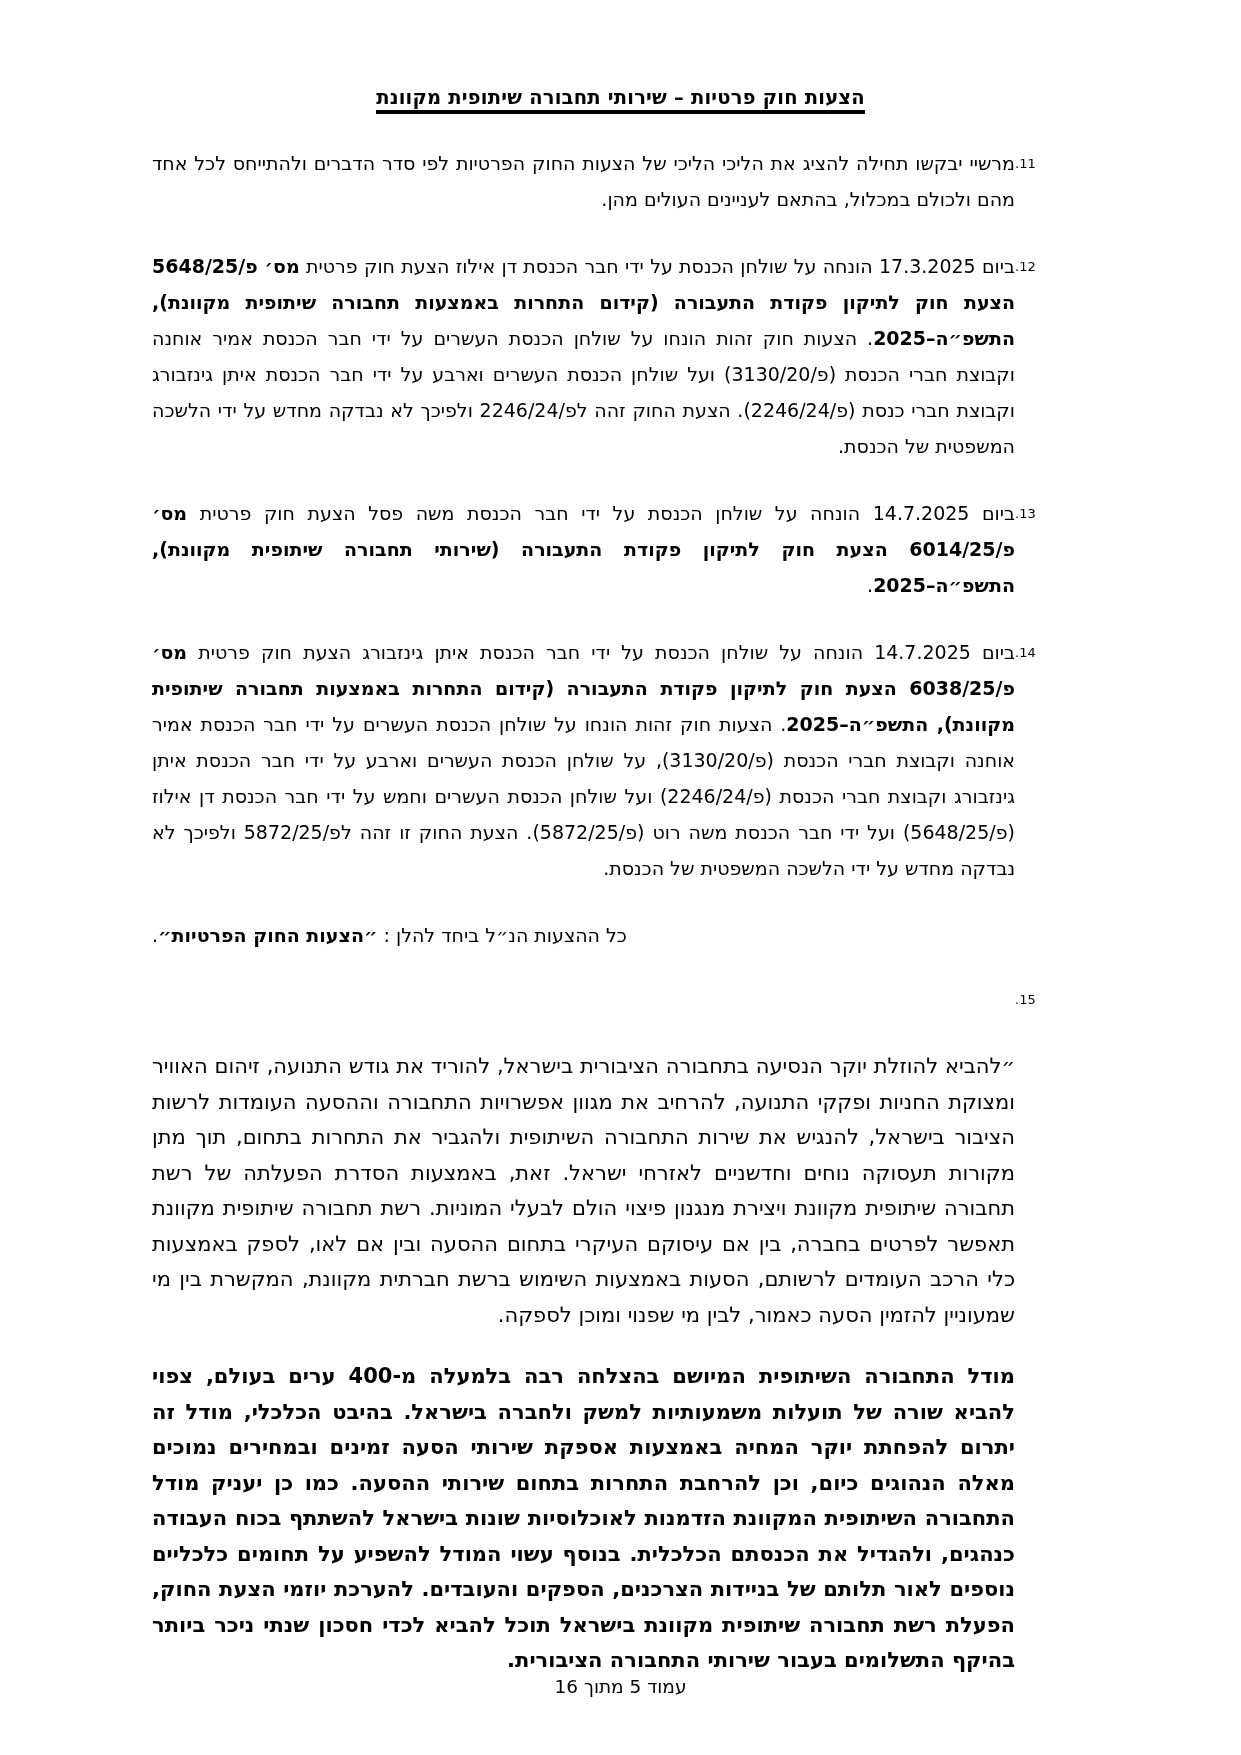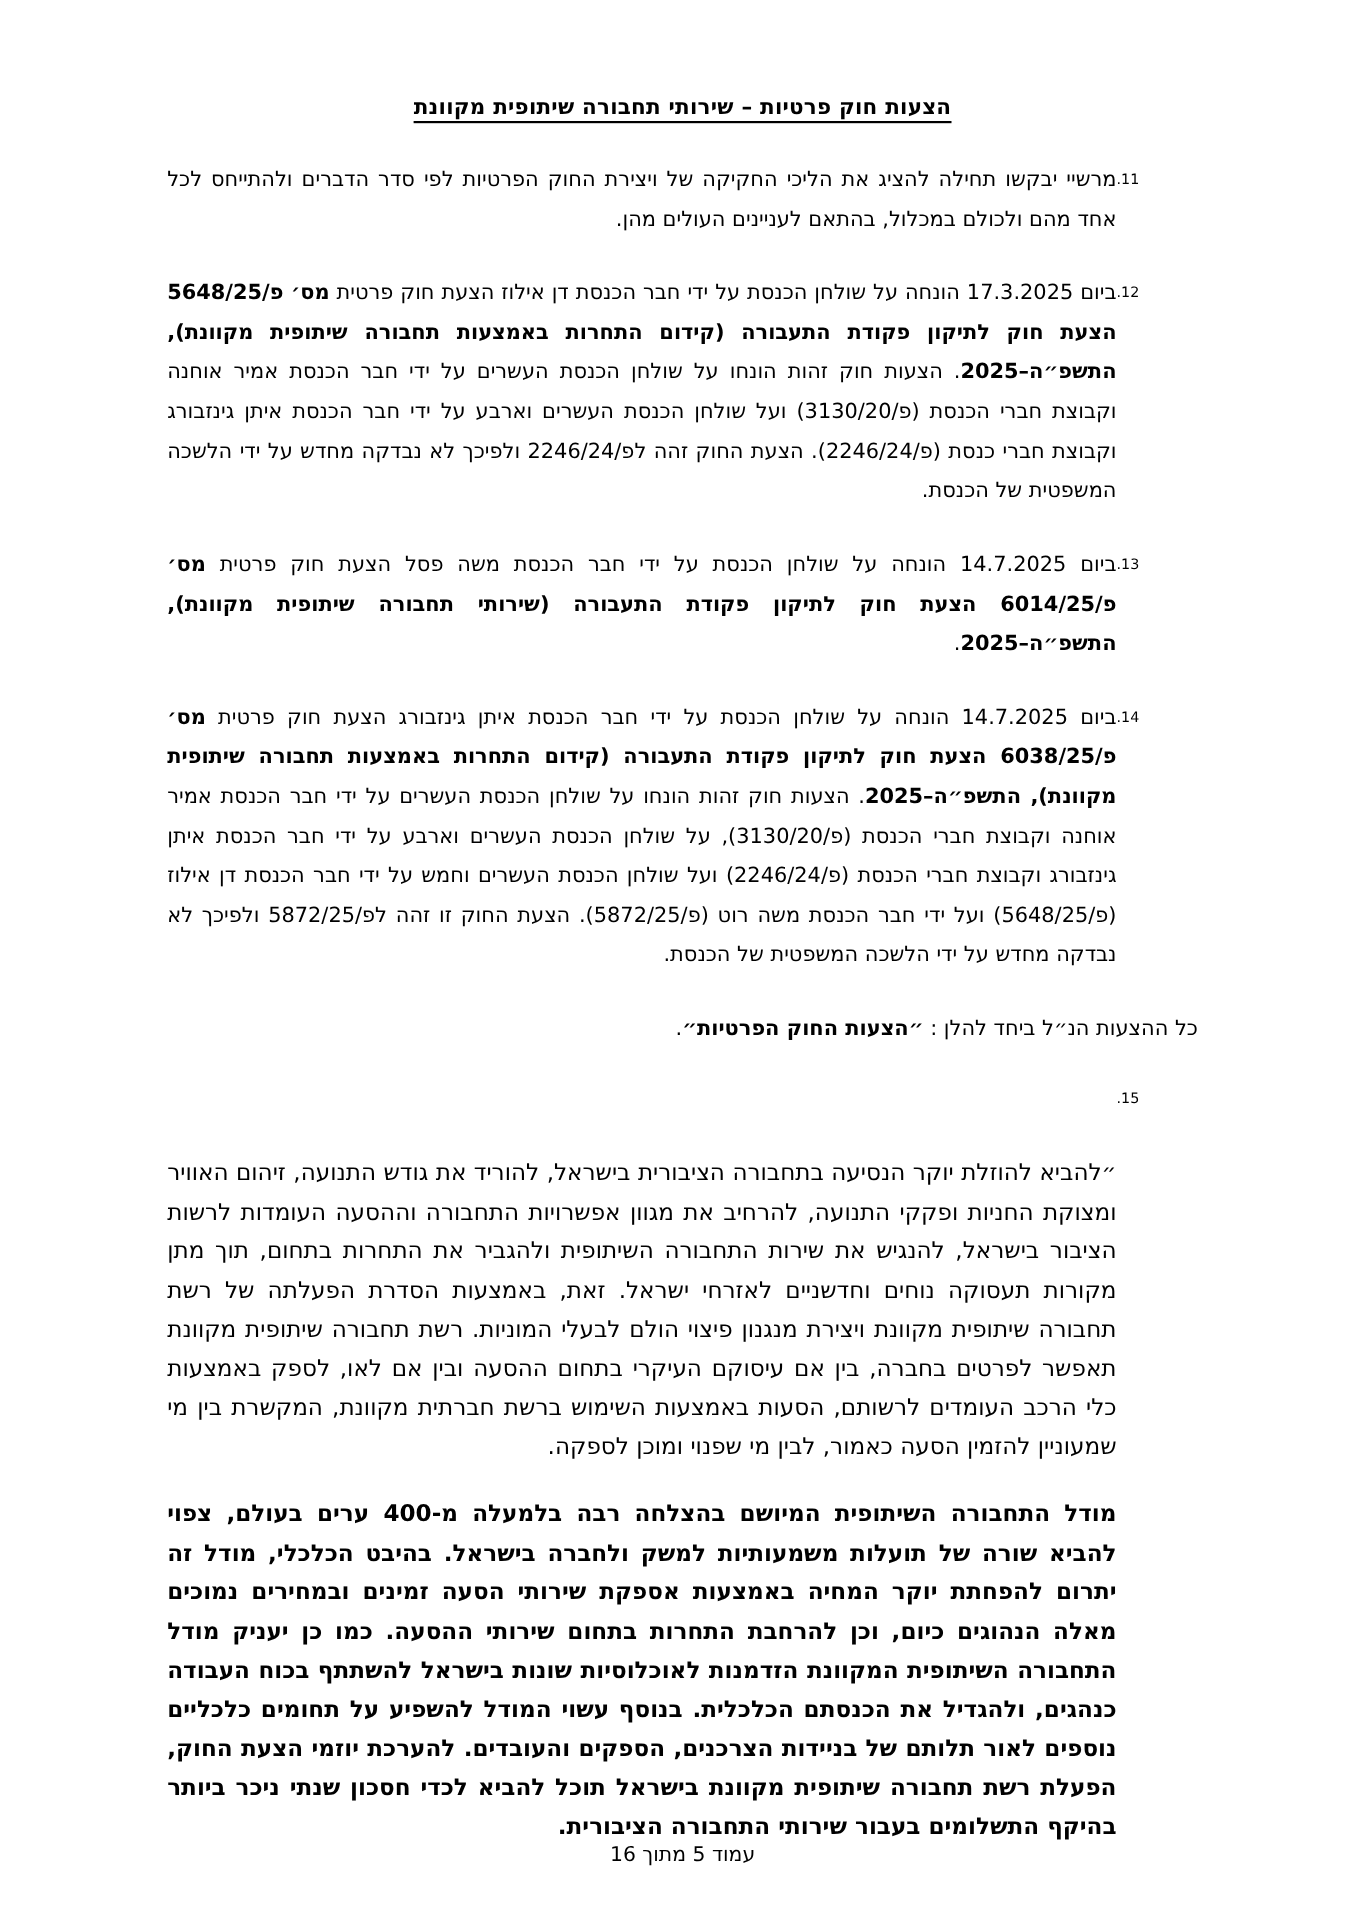--- a/index.html
+++ b/index.html
@@ -24,21 +24,21 @@
   }
   .doc-header {
     text-align: center;
     font-weight: bold;
     font-size: 19.5px;
     letter-spacing: 0.2px;
     margin: 0 0 34px 0;
     padding-bottom: 2px;
   }
   .doc-header span.hdr-text {
-    border-bottom: 2px solid #000000;
+    border-bottom: 4px solid #000000;
     padding-bottom: 1px;
   }
   .clause {
     display: flex;
     flex-direction: row;
     align-items: flex-start;
     margin-bottom: 31px;
   }
   .clause-num {
     width: 74px;
@@ -52,21 +52,21 @@
   }
   .clause-body {
     flex: 1 1 auto;
     font-size: 19px;
     line-height: 36px;
     text-align: justify;
     text-justify: inter-word;
   }
   b, strong { font-weight: bold; }
   .center-note {
-    text-align: right;
+    text-align: left;
     font-size: 19px;
     line-height: 36px;
     margin: 0 0 28px 0;
   }
   .quote-block {
     font-size: 21px;
     line-height: 35.5px;
     text-align: justify;
     margin: 0 0 26px 0;
     padding: 0 74px 0 0;
@@ -88,21 +88,21 @@
 <body>
 
 <div class="page">
 
   <div class="doc-header">
     <span class="hdr-text">הצעות חוק פרטיות – שירותי תחבורה שיתופית מקוונת</span>
   </div>
 
   <div class="clause">
     <div class="clause-num">.11</div>
-    <div class="clause-body">מרשיי יבקשו תחילה להציג את הליכי החקיקה של ויצירת החוק הפרטיות לפי סדר הדברים ולהתייחס לכל אחד מהם ולכולם במכלול, בהתאם לעניינים העולים מהן.</div>
+    <div class="clause-body">מרשיי יבקשו תחילה להציג את הליכי הליכי של הצעות החוק הפרטיות לפי סדר הדברים ולהתייחס לכל אחד מהם ולכולם במכלול, בהתאם לעניינים העולים מהן.</div>
   </div>
 
   <div class="clause">
     <div class="clause-num">.12</div>
     <div class="clause-body"><span>ביום 17.3.2025 הונחה על שולחן הכנסת על ידי חבר הכנסת דן אילוז הצעת חוק פרטית </span><b>מס׳ פ/5648/25 הצעת חוק לתיקון פקודת התעבורה (קידום התחרות באמצעות תחבורה שיתופית מקוונת), התשפ״ה–2025</b><span>. הצעות חוק זהות הונחו על שולחן הכנסת העשרים על ידי חבר הכנסת אמיר אוחנה וקבוצת חברי הכנסת (פ/3130/20) ועל שולחן הכנסת העשרים וארבע על ידי חבר הכנסת איתן גינזבורג וקבוצת חברי כנסת (פ/2246/24). הצעת החוק זהה לפ/2246/24 ולפיכך לא נבדקה מחדש על ידי הלשכה המשפטית של הכנסת.</span></div>
   </div>
 
   <div class="clause">
     <div class="clause-num">.13</div>
     <div class="clause-body"><span>ביום 14.7.2025 הונחה על שולחן הכנסת על ידי חבר הכנסת משה פסל הצעת חוק פרטית </span><b>מס׳ פ/6014/25 הצעת חוק לתיקון פקודת התעבורה (שירותי תחבורה שיתופית מקוונת), התשפ״ה–2025</b><span>.</span></div>

